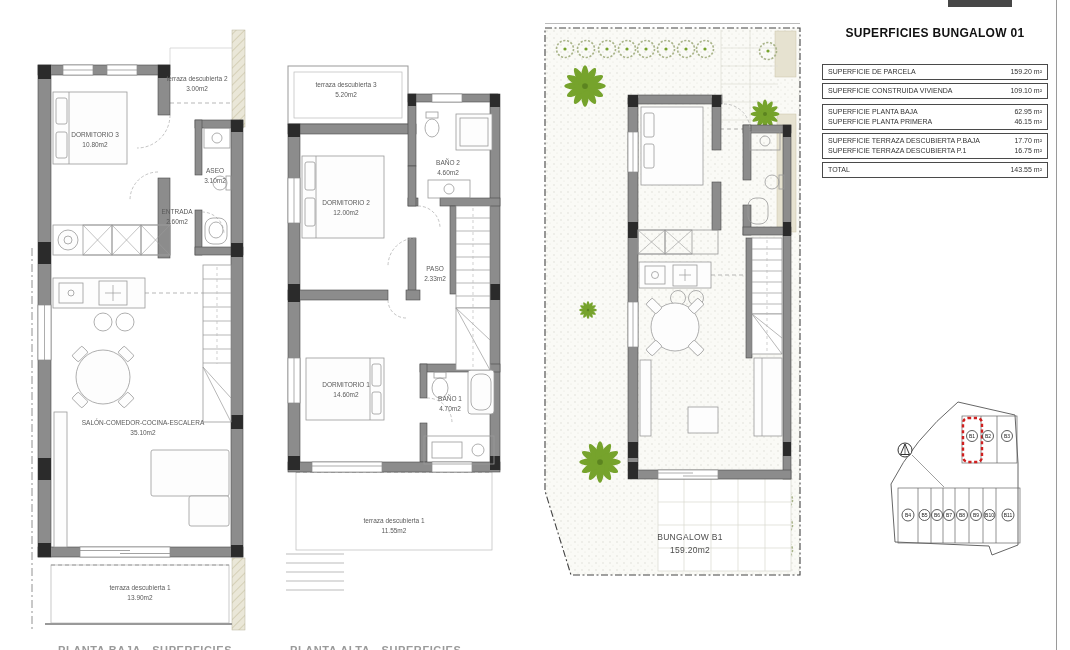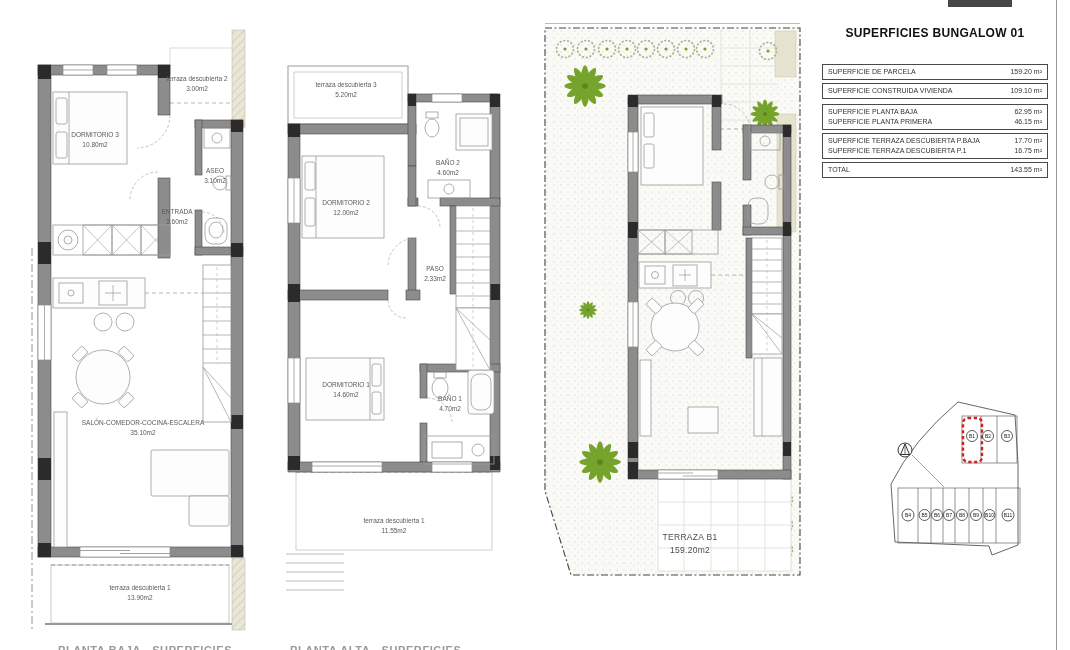--- a/index.html
+++ b/index.html
@@ -482,21 +482,21 @@
           <line x1="214" y1="260" x2="244" y2="260"></line>
         <line x1="214" y1="271" x2="244" y2="271"></line>
           <line x1="214" y1="282" x2="244" y2="282"></line>
       </g>
       <rect x="214" y="292" width="30" height="40" fill="#ffffff" stroke="#999" stroke-width="0.8"></rect>
       <line x1="214" y1="292" x2="244" y2="332" stroke="#999" stroke-width="0.7"></line>
       <line x1="214" y1="292" x2="244" y2="316" stroke="#999" stroke-width="0.7"></line>
       <line x1="229" y1="218" x2="229" y2="330" stroke="#bbb" stroke-width="0.7" stroke-dasharray="3 3"></line>
     </svg>
     <div class="lbl big" style="left:152px;top:522px;">
-      <div>TERRAZA B1</div>
+      <div>BUNGALOW B1</div>
       <div>159.20m2</div>
     </div>
   </div>
 
   <div id="areas-table">
     <div class="tbl-title">SUPERFICIES BUNGALOW 01</div>
     <div class="tbl-box">
       <div class="tbl-row">
         <span>SUPERFICIE DE PARCELA</span>
         <span class="v">159.20 m²</span>

